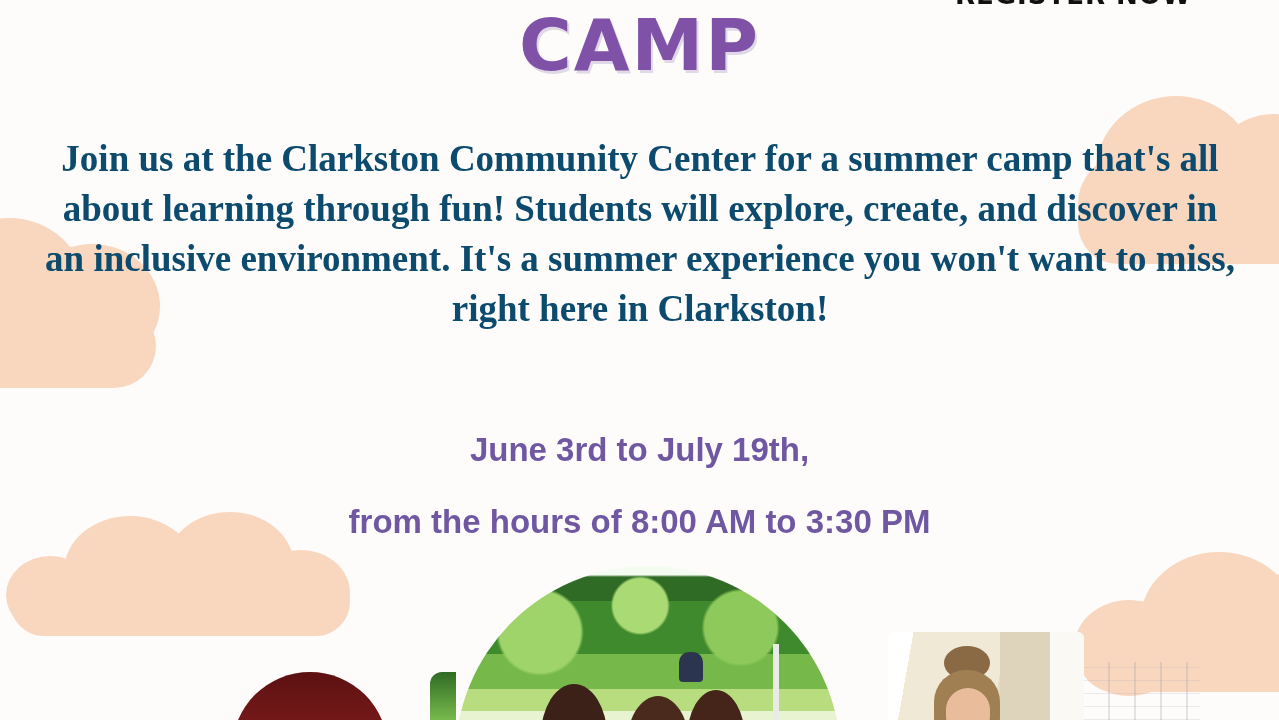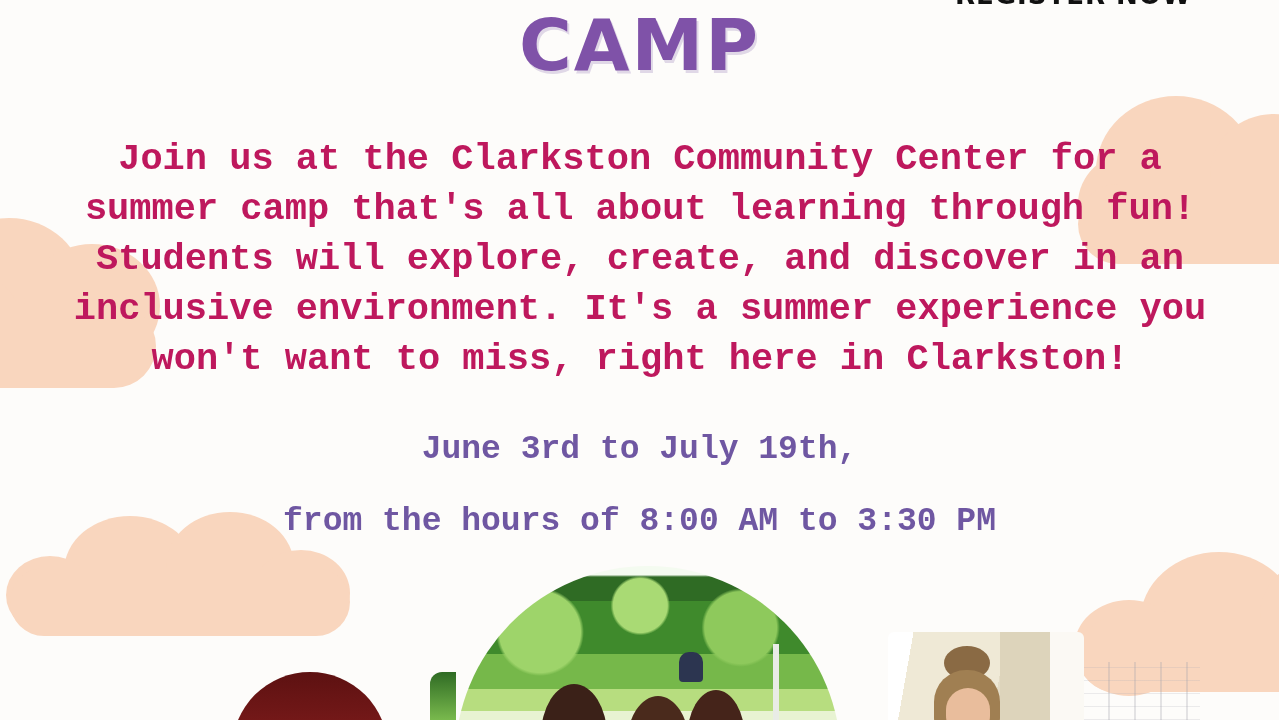--- a/index.html
+++ b/index.html
@@ -85,31 +85,31 @@
     color:#111111;
     white-space:nowrap;
   }
 
   
   #body-copy {
     position:absolute; z-index:6;
     left:44px; top:134px;
     width:1192px;
     text-align:center;
-    font-family:Liberation Mono, monospace;
+    font-family:Liberation Serif, serif;
     font-weight:bold;
     font-size:37px;
     line-height:50px;
-    color:#be185d;
+    color:#0c4a6e;
   }
 
   
   #schedule { position:absolute; z-index:6; left:0; top:414px; width:100%; text-align:center; }
   #schedule .sched-line {
-    font-family:Liberation Mono, monospace;
+    font-family:Liberation Sans, sans-serif;
     font-weight:bold;
     font-size:33px;
     line-height:72px;
     color:#6f57a2;
   }
 
   
   
   #photo-children {
     position:absolute; z-index:3;

